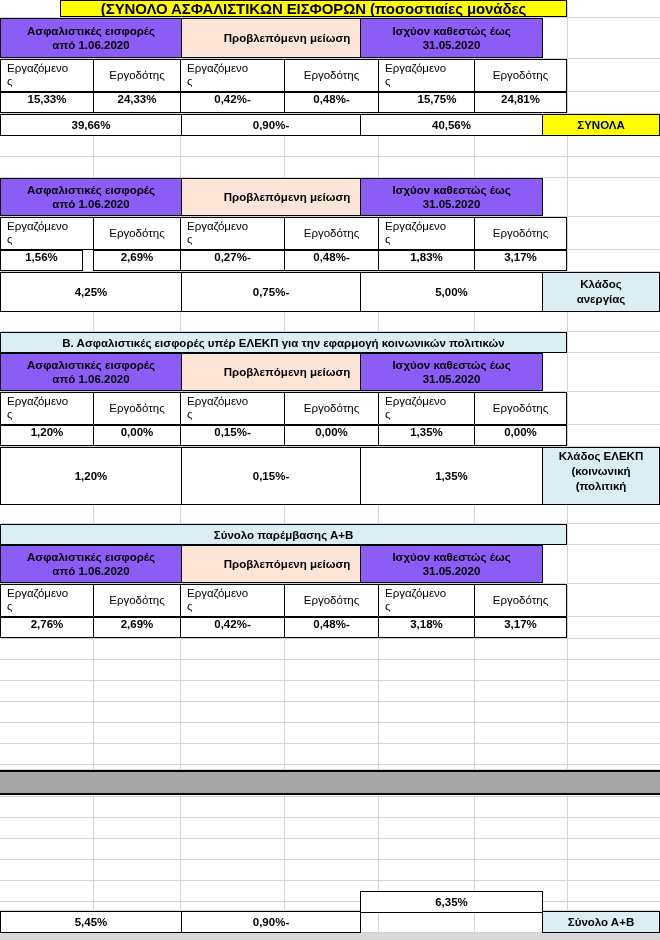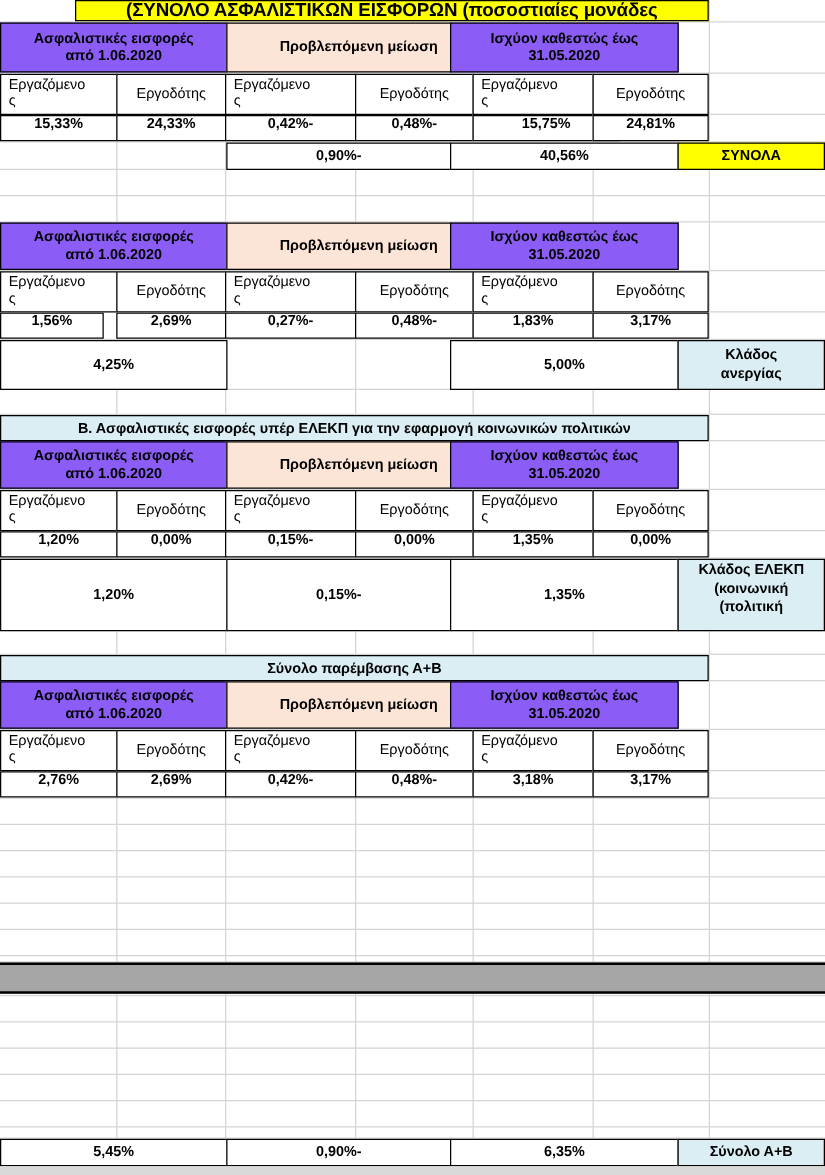--- a/index.html
+++ b/index.html
@@ -182,20 +182,23 @@
   <div class="blk val" style="left:284px;top:92px;width:95px;height:21px;">
       <span>0,48%-</span>
     </div>
   <div class="blk val" style="left:378px;top:92px;width:118px;height:21px;">
       <span>15,75%</span>
     </div>
   <div class="blk val" style="left:474px;top:92px;width:93px;height:21px;">
       <span>24,81%</span>
     </div>
 
+  <div class="blk tot" style="left:0px;top:114px;width:182px;height:22px;">
+      <span>39,66%</span>
+    </div>
   <div class="blk tot" style="left:181px;top:114px;width:180px;height:22px;">
       <span>0,90%-</span>
     </div>
   <div class="blk tot" style="left:360px;top:114px;width:183px;height:22px;">
       <span>40,56%</span>
     </div>
   <div class="blk rlabel yellow" style="left:542px;top:114px;width:118px;height:22px;">
     <span>ΣΥΝΟΛΑ</span>
   </div>
 
@@ -243,20 +246,23 @@
     </div>
   <div class="blk val" style="left:378px;top:250px;width:97px;height:21px;">
       <span>1,83%</span>
     </div>
   <div class="blk val" style="left:474px;top:250px;width:93px;height:21px;">
       <span>3,17%</span>
     </div>
 
   <div class="blk tot" style="left:0px;top:272px;width:182px;height:40px;">
       <span>4,25%</span>
+    </div>
+  <div class="blk tot" style="left:181px;top:272px;width:180px;height:40px;">
+      <span>0,75%-</span>
     </div>
   <div class="blk tot" style="left:360px;top:272px;width:183px;height:40px;">
       <span>5,00%</span>
     </div>
   <div class="blk rlabel blue" style="left:542px;top:272px;width:118px;height:40px;">
     <span><span>Κλάδος</span><br><span>ανεργίας</span></span>
   </div>
 
   <div class="blk sect-bar" style="left:0px;top:332px;width:567px;height:21px;">
     <span>Β. Ασφαλιστικές εισφορές υπέρ ΕΛΕΚΠ για την εφαρμογή κοινωνικών πολιτικών</span>
@@ -378,21 +384,21 @@
     </div>
 
   <div class="blk grayband" style="left:0px;top:770px;width:660px;height:25px;"></div>
 
   <div class="blk tot" style="left:0px;top:911px;width:182px;height:22px;">
       <span>5,45%</span>
     </div>
   <div class="blk tot" style="left:181px;top:911px;width:180px;height:22px;">
       <span>0,90%-</span>
     </div>
-  <div class="blk tot" style="left:360px;top:911px;width:183px;height:22px;">
+  <div class="blk tot" style="left:360px;top:891px;width:183px;height:22px;">
       <span>6,35%</span>
     </div>
   <div class="blk rlabel blue" style="left:542px;top:911px;width:118px;height:22px;">
     <span>Σύνολο Α+Β</span>
   </div>
 
   <div class="blk" style="left:0px;top:933px;width:660px;height:7px;background:#d9d9d9;"></div>
 
 </div>
 

